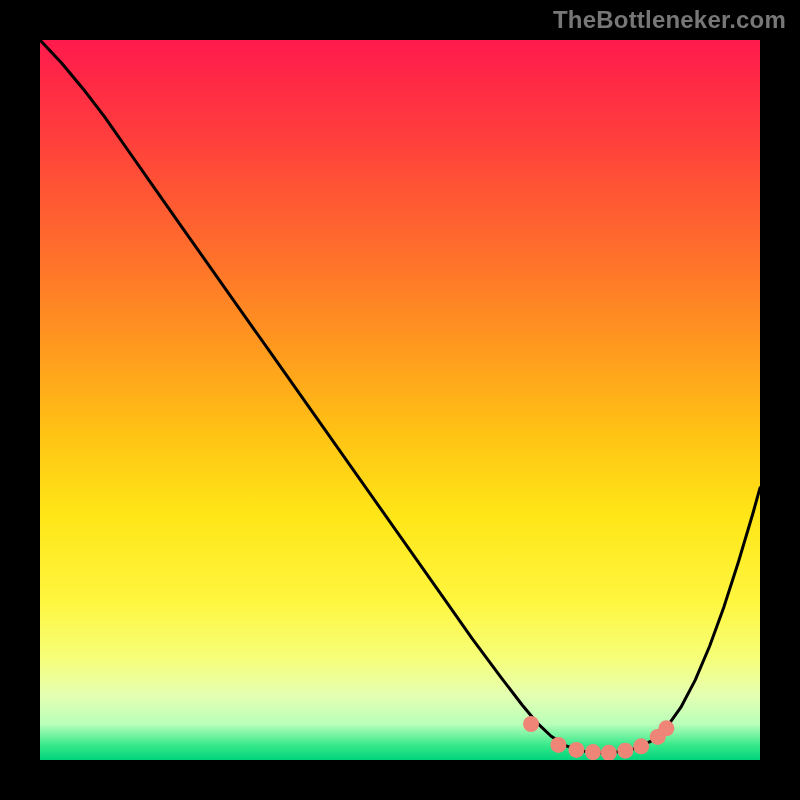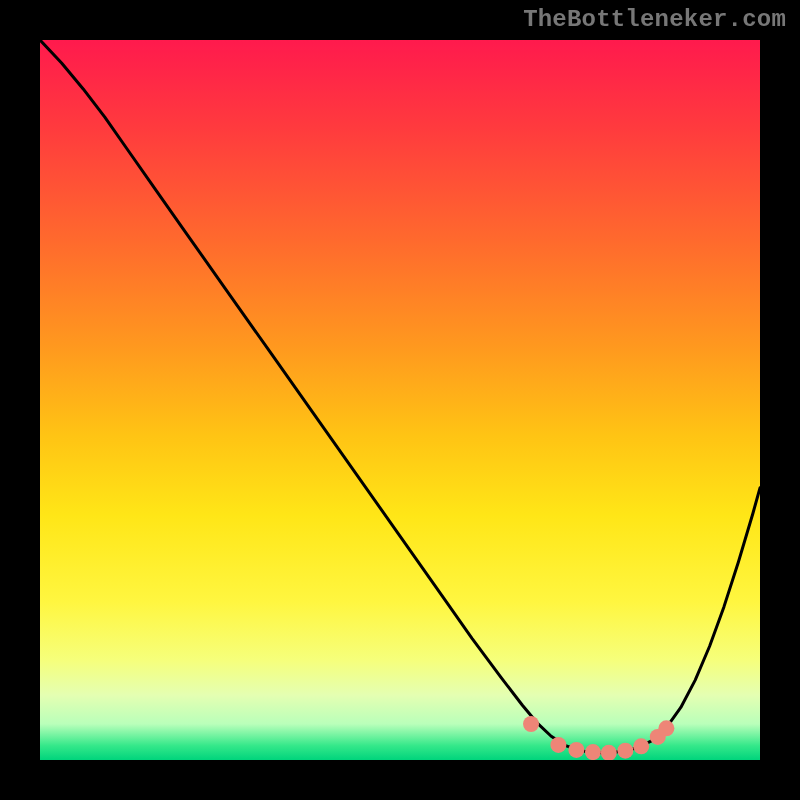--- a/index.html
+++ b/index.html
@@ -9,21 +9,20 @@
     height: 800px;
     background: #000;
     font-family: Arial, Helvetica, sans-serif;
     overflow: hidden;
   }
   .frame {
     position: relative;
     width: 800px;
     height: 800px;
     background: #000;
-    font-family: Liberation Mono, monospace;
   }
   .watermark {
     position: absolute;
     top: 6px;
     right: 14px;
     color: #777;
     font-size: 24px;
     font-weight: 600;
     letter-spacing: 0.2px;
     z-index: 30;

